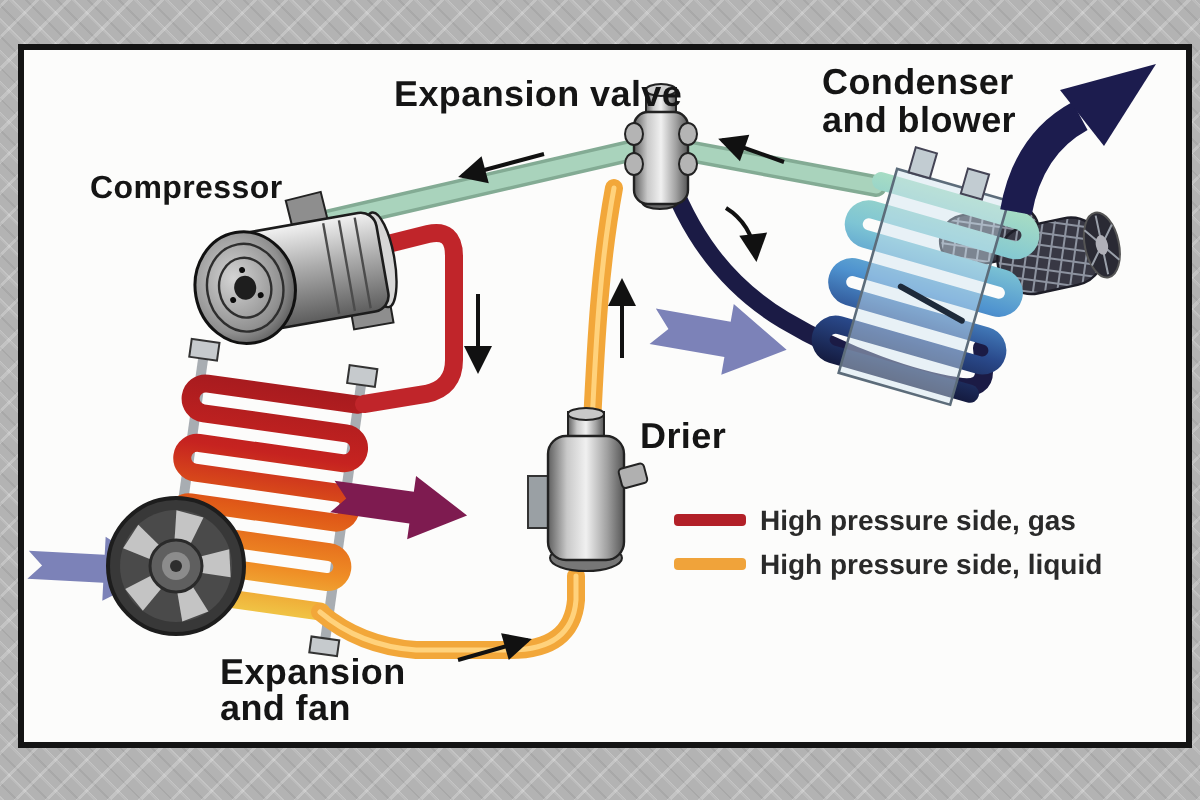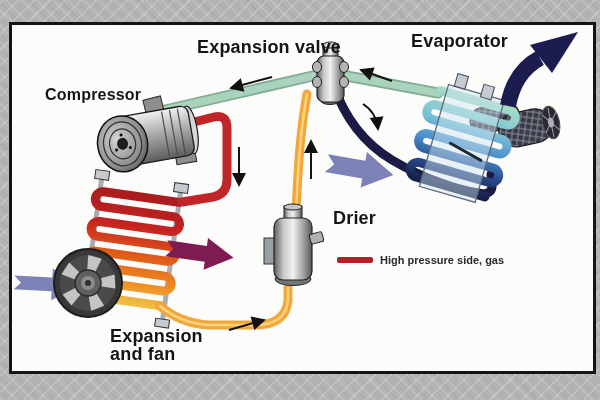--- a/index.html
+++ b/index.html
@@ -10,26 +10,26 @@
       repeating-linear-gradient(-45deg, rgba(255,255,255,.22) 0 1.5px, rgba(0,0,0,0) 1.5px 11px),
       repeating-linear-gradient(45deg, rgba(0,0,0,.06) 0 1px, rgba(0,0,0,0) 1px 5.5px);
     font-family:"Liberation Sans", sans-serif;}
   .panel{position:absolute;left:9px;top:22px;width:587px;height:352px;
     background:#fcfcfb;border:3px solid #141414;box-sizing:border-box;}
   .diagram{position:absolute;left:0;top:0;width:600px;height:400px;}
   .lbl{position:absolute;font-weight:700;font-size:18px;line-height:18px;color:#151515;letter-spacing:.2px;}
   .lbl-compressor{left:45px;top:86px;font-size:16px;}
   .lbl-expansion{left:197px;top:38px;}
   .lbl-evaporator{left:411px;top:32px;line-height:19px;}
-  .lbl-drier{left:333px;top:209px;}
+  .lbl-drier{left:320px;top:209px;}
   .lbl-condenser{left:110px;top:327px;}
   .legend{position:absolute;left:337px;top:254px;}
   .legend-row{display:flex;align-items:center;height:12px;margin-bottom:10px;}
   .legend-swatch{width:36px;height:6px;border-radius:2px;margin-right:7px;flex:0 0 auto;}
-  .legend-label{font-size:11px;font-weight:600;color:#2a2a2a;white-space:nowrap;}
+  .legend-label{font-size:14px;font-weight:600;color:#2a2a2a;white-space:nowrap;}
 </style>
 </head>
 <body>
 
 <div class="stage">
   <div class="panel"></div>
 
   <svg class="diagram" viewBox="0 0 600 400">
     <defs>
       <linearGradient id="gMetalV" x1="0" y1="0" x2="0" y2="1">
@@ -182,27 +182,32 @@
       <path d="M239,147 L239,185" marker-end="url(#ah)"></path>
       <path d="M363,104 Q376,112 378,129" marker-end="url(#ah)"></path>
       <path d="M311,179 L311,141" marker-end="url(#ah)"></path>
       <path d="M229,330 L264,320" marker-end="url(#ah)"></path>
     </g>
   </svg>
 
   <div class="lbl lbl-compressor">Compressor</div>
   <div class="lbl lbl-expansion">Expansion valve</div>
   <div class="lbl lbl-evaporator">
-    <div>Evaporator</div>
+    <div>Condenser</div>
+    <div>and blower</div>
   </div>
   <div class="lbl lbl-drier">Drier</div>
   <div class="lbl lbl-condenser">
     <div>Expansion</div>
     <div>and fan</div>
   </div>
 
   <div class="legend">
     <div class="legend-row">
       <span class="legend-swatch" style="background: rgb(178, 32, 40);"></span>
       <span class="legend-label">High pressure side, gas</span>
     </div>
+    <div class="legend-row">
+      <span class="legend-swatch" style="background: rgb(240, 163, 58);"></span>
+      <span class="legend-label">High pressure side, liquid</span>
+    </div>
   </div>
 </div>
 
 </body></html>

